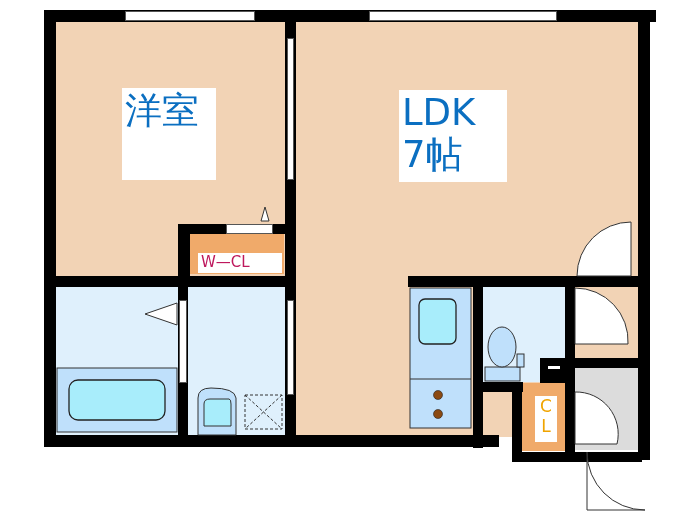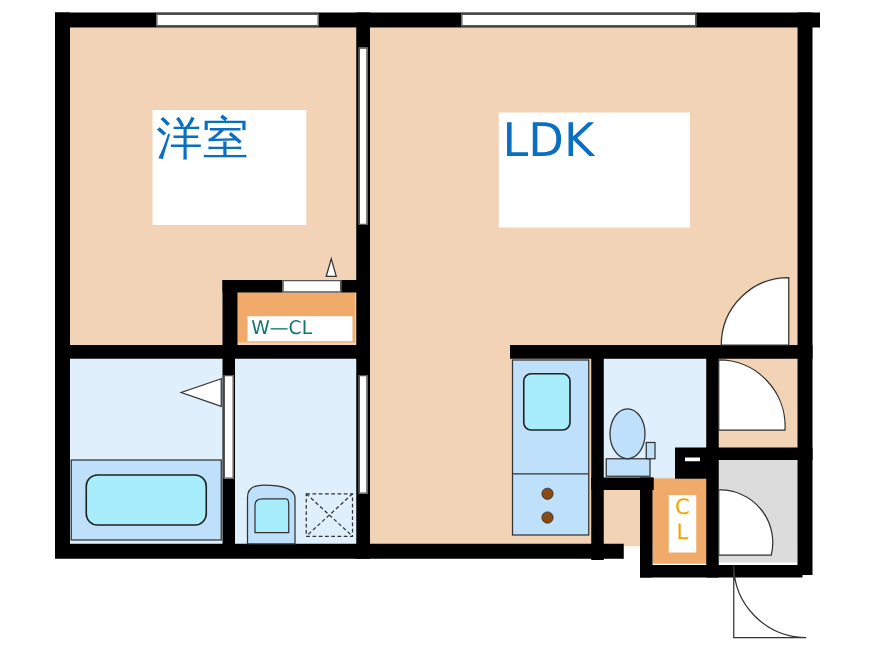--- a/index.html
+++ b/index.html
@@ -6,21 +6,21 @@
   body{width:700px;height:525px;position:relative;overflow:hidden;font-family:"DejaVu Sans",sans-serif;}
   .abs{position:absolute;box-sizing:border-box;}
   .wall{background:#000;}
   .room-tan{background:#f2d3b5;}
   .room-blue{background:#dff0fc;}
   .room-orange{background:#f0aa6a;}
   .room-gray{background:#dcdcdc;}
   .win{background:#fff;border:1px solid #555;}
   .label-box{background:#fff;color:#0b6fc1;}
   .lbl{font-size:37px;line-height:42px;font-family:"DejaVu Sans",sans-serif;display:block;}
-  .wcl{background:#fff;color:#0f766e;font-size:15px;line-height:18px;padding:0 3px;}
+  .wcl{background:#fff;color:#be185d;font-size:15px;line-height:18px;padding:0 3px;}
   .cl{background:#fff;color:#f0a400;font-size:17px;line-height:20px;text-align:center;}
 </style>
 </head>
 <body>
 
 <div class="abs" style="left:0;top:0;width:700px;height:525px;">
 
   <div class="abs room-tan" style="left:55px;top:22px;width:232px;height:255px;"></div>
   <div class="abs room-tan" style="left:296px;top:22px;width:342px;height:415px;"></div>
   <div class="abs room-blue" style="left:55px;top:287px;width:124px;height:148px;"></div>
@@ -50,25 +50,26 @@
   <div class="abs wall" style="left:540px;top:358px;width:30px;height:25px;"></div>
   <div class="abs" style="left:548px;top:366px;width:12px;height:3px;background:#fff;"></div>
 
   <div class="abs win" style="left:125px;top:11px;width:130px;height:10px;"></div>
   <div class="abs win" style="left:369px;top:11px;width:188px;height:10px;"></div>
   <div class="abs win" style="left:287px;top:38px;width:7px;height:142px;"></div>
   <div class="abs win" style="left:179px;top:300px;width:8px;height:83px;"></div>
   <div class="abs win" style="left:287px;top:300px;width:7px;height:95px;"></div>
   <div class="abs win" style="left:226px;top:224px;width:47px;height:10px;"></div>
 
-  <div class="abs label-box" style="left:122px;top:88px;width:123px;height:92px;padding:2px 3px;">
+  <div class="abs label-box" style="left:122px;top:88px;width:94px;height:92px;padding:2px 3px;">
     <span class="lbl">洋室</span>
   </div>
-  <div class="abs label-box" style="left:399px;top:90px;width:153px;height:92px;padding:2px 3px;">
+  <div class="abs label-box" style="left:399px;top:90px;width:108px;height:92px;padding:2px 3px;">
     <span class="lbl">LDK</span>
+    <span class="lbl">7帖</span>
   </div>
   <div class="abs wcl" style="left:198px;top:253px;width:84px;height:20px;">W—CL</div>
   <div class="abs cl" style="left:535px;top:396px;width:22px;height:46px;">
     <span style="display:block;">C</span>
     <span style="display:block;">L</span>
   </div>
 
   <svg class="abs" style="left:0;top:0;" width="700" height="525">
 
     <g>

